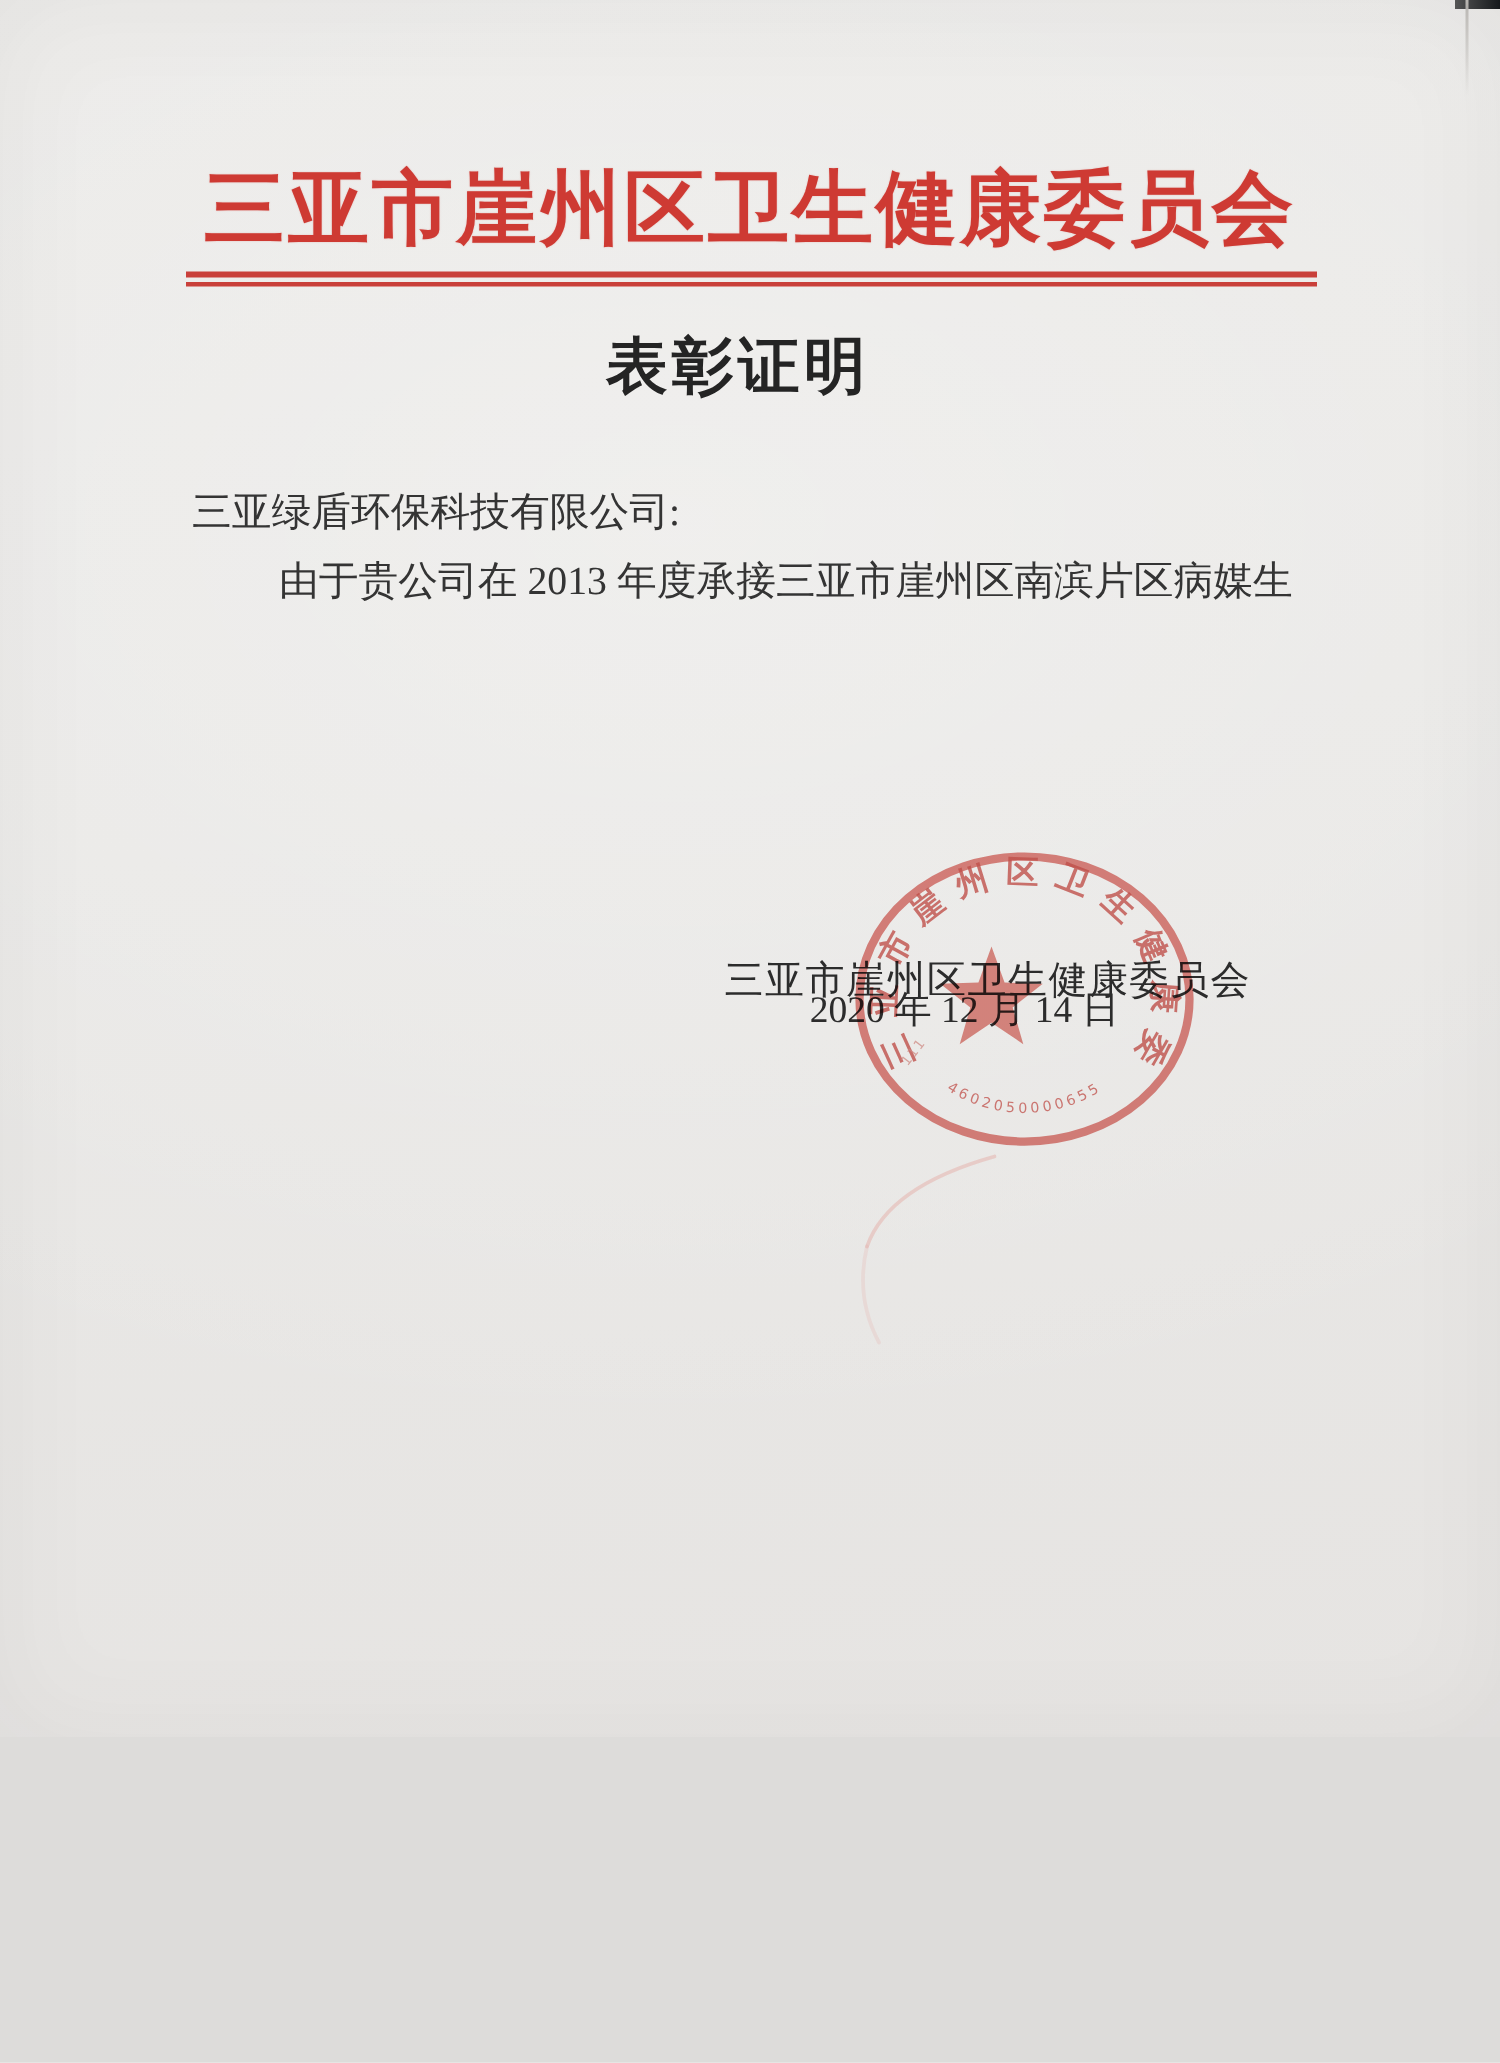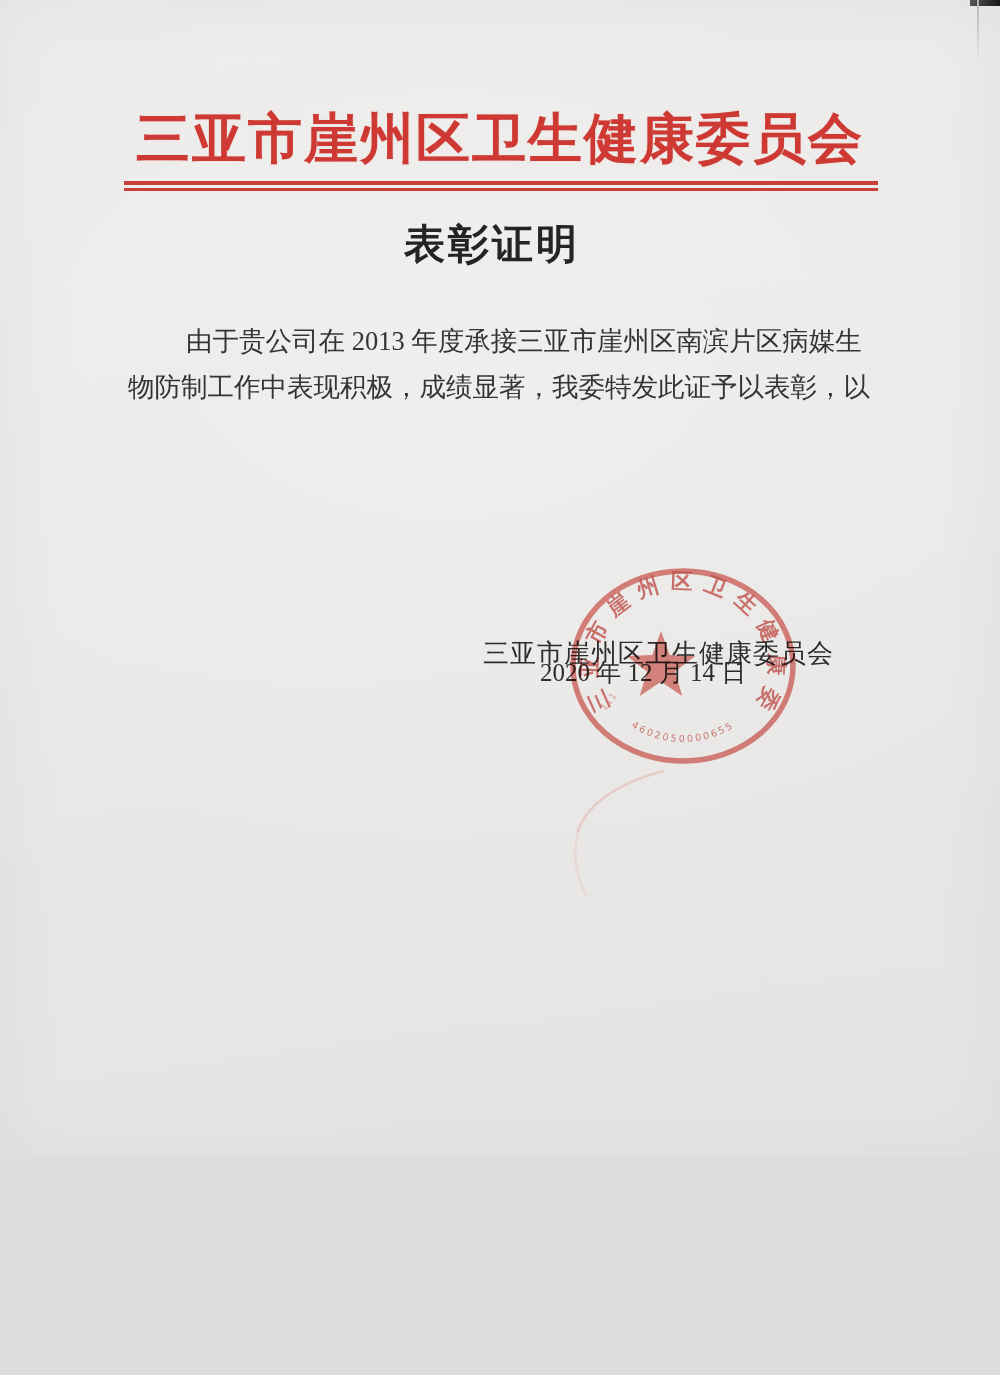--- a/index.html
+++ b/index.html
@@ -90,22 +90,22 @@
   <h1 class="header-title">三亚市崖州区卫生健康委员会</h1>
 
   <div class="double-rule top-rule">
     <div class="rule-a"></div>
     <div class="rule-b"></div>
   </div>
 
   <h2 class="doc-title">表彰证明</h2>
 
   <div class="body-block">
+    <p>三亚绿盾环保科技有限公司:</p>
     <p class="indent">由于贵公司在 2013 年度承接三亚市崖州区南滨片区病媒生</p>
-    <p>物防制工作中表现积极，成绩显著，我委特发此证予以表彰，以</p>
   </div>
 
   <p class="sig-org">三亚市崖州区卫生健康委员会</p>
   <p class="sig-date">2020 年 12 月 14 日</p>
 
   <svg class="seal" viewBox="0 0 240 212">
     <defs>
       <path id="sealArcTop" d="M 49.6 147.5 A 86 76 0 1 1 190.4 147.5" fill="none"></path>
       <path id="sealArcBottom" d="M 42.1 137.1 A 86 76 0 0 0 197.9 137.1" fill="none"></path>
     </defs>

